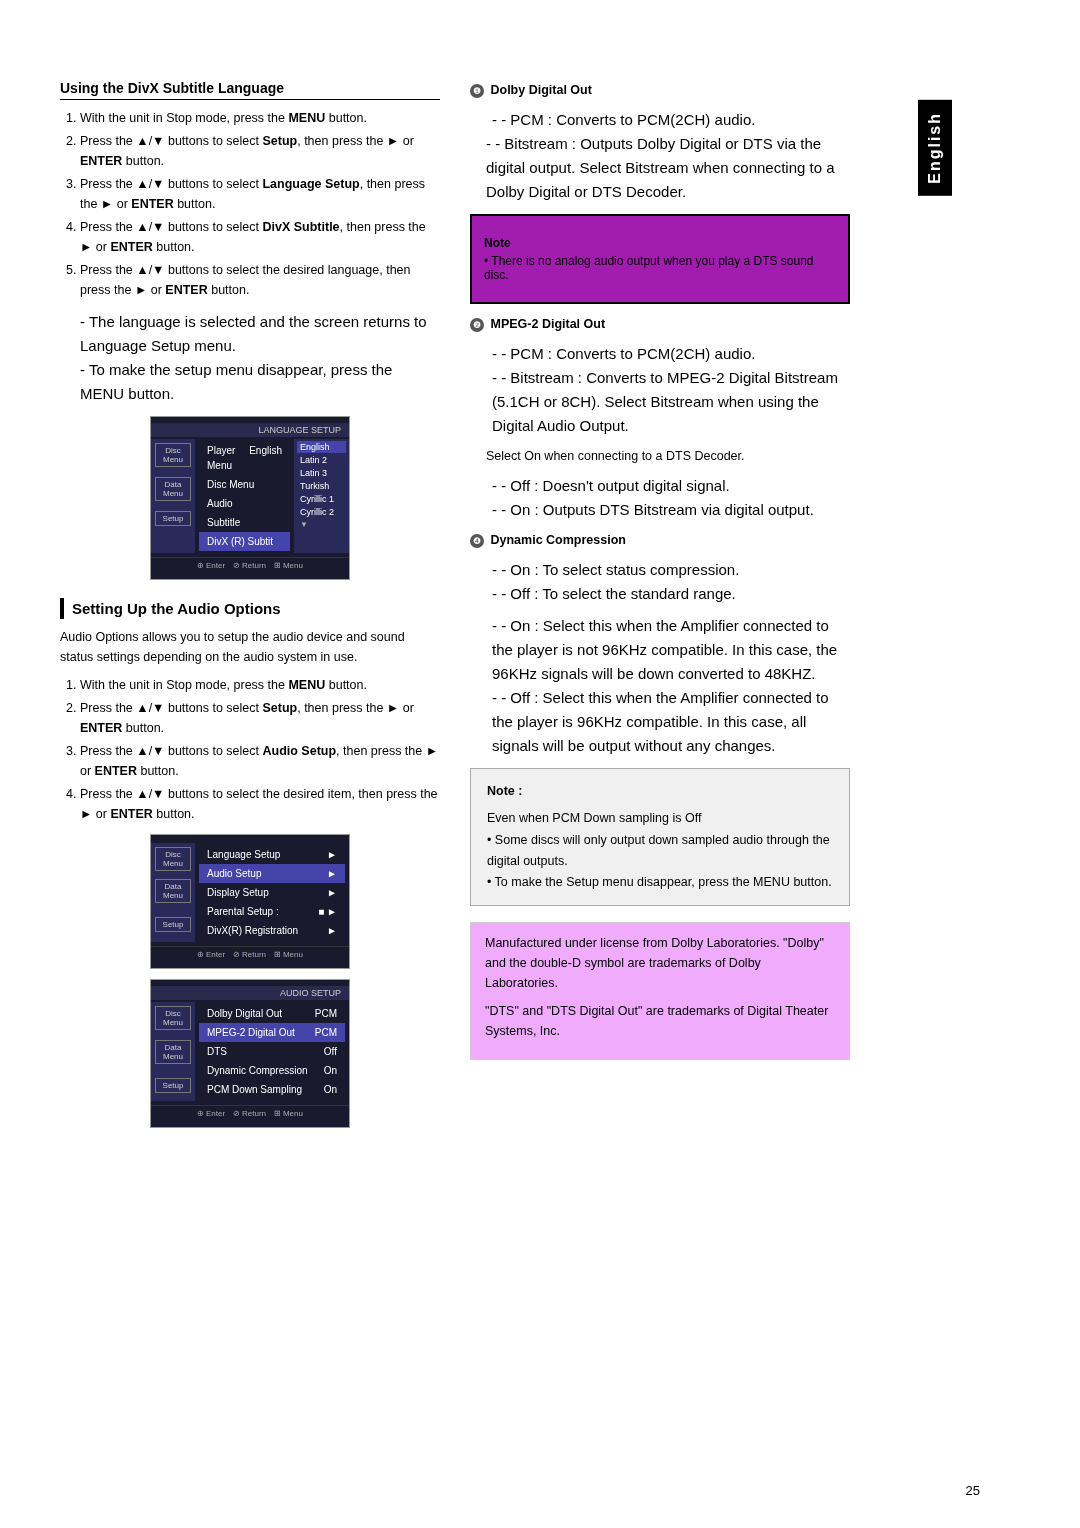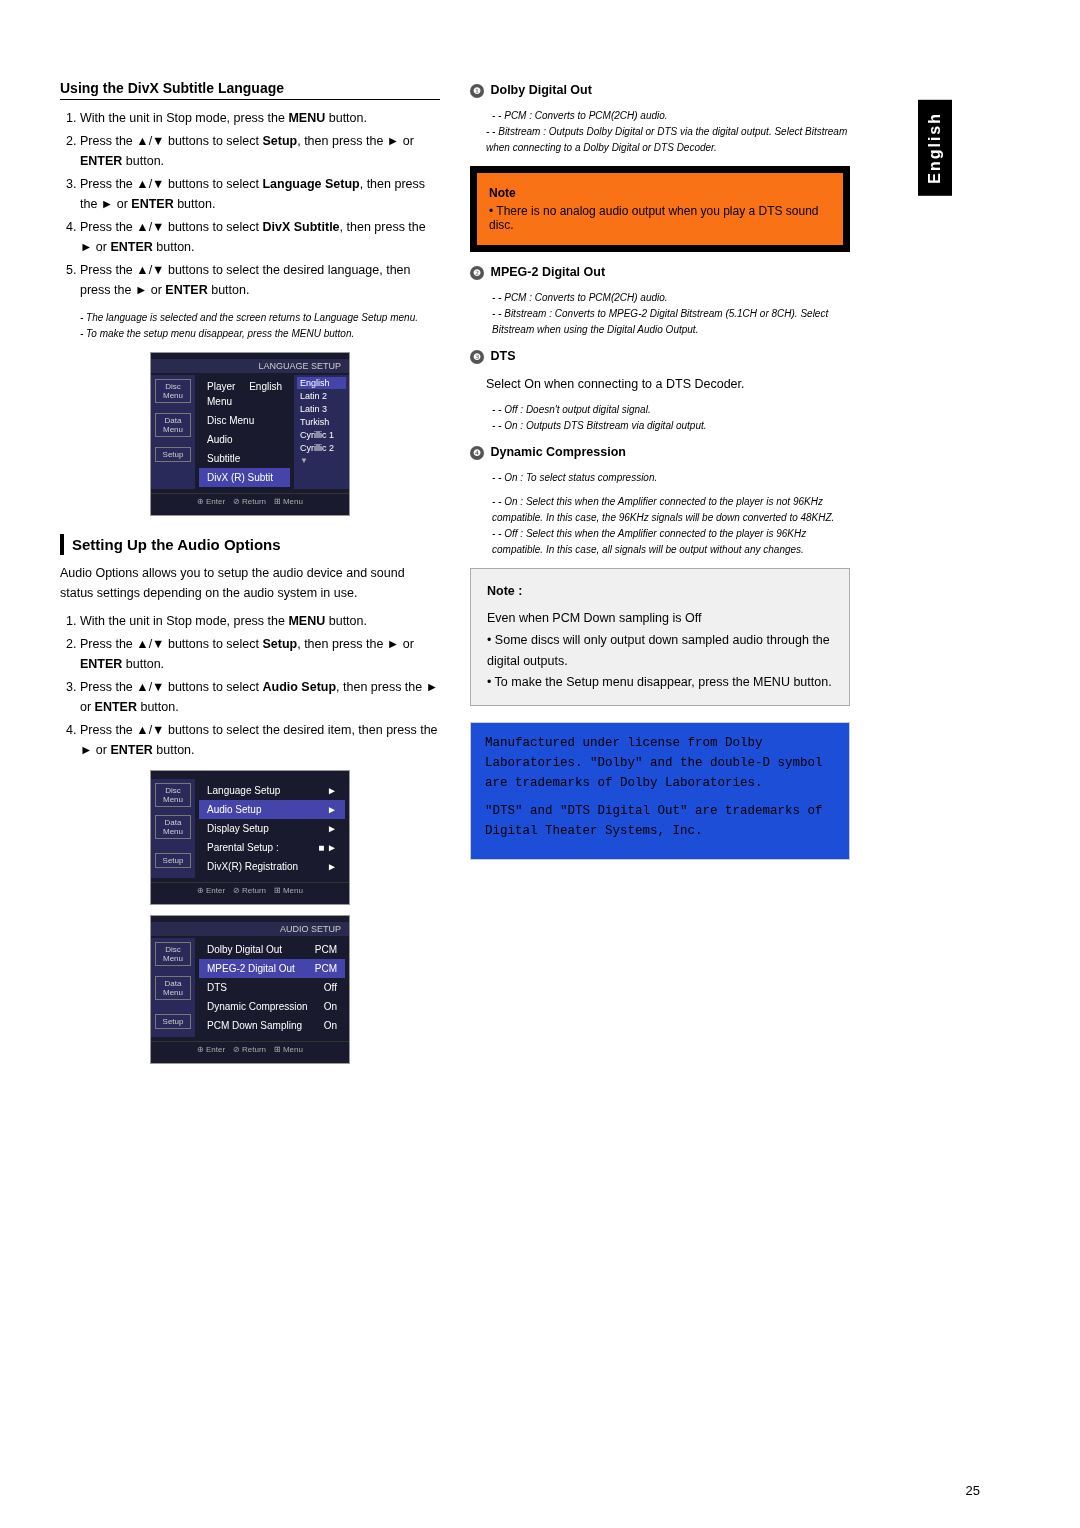--- a/index.html
+++ b/index.html
@@ -78,33 +78,32 @@
     ol li {
       font-size: 12.5px;
       line-height: 1.6;
       margin-bottom: 3px;
     }
     ul {
       padding-left: 14px;
       margin-bottom: 6px;
     }
     ul li {
-      font-size: 10px;
+      font-size: 15px;
       line-height: 1.6;
       list-style: none;
       padding-left: 6px;
-      font-style: italic;
     }
     ul li::before {
       content: "- ";
     }
     .note-box {
-      border: 7px solid #000000;
-      background: #f97316;
-      padding: 13px 12px;
+      border: 2px solid #000000;
+      background: #a21caf;
+      padding: 20px 12px;
       margin: 10px 0;
       font-size: 12px;
     }
     .note-box .note-title {
       font-weight: bold;
       margin-bottom: 4px;
     }
     .note-box-large {
       border: 1px solid #aaa;
       background: #f0f0f0;
@@ -112,26 +111,25 @@
       margin: 10px 0;
       font-size: 12.5px;
       line-height: 1.7;
     }
     .note-box-large .note-title {
       font-weight: bold;
       margin-bottom: 6px;
     }
     .right-note-box {
       border: 1px solid #ccc;
-      background: #1d4ed8;
+      background: #f0abfc;
       padding: 10px 14px;
       margin: 16px 0;
       font-size: 12.5px;
       line-height: 1.7;
-      font-family: Liberation Mono, monospace;
     }
     .menu-screenshot {
       border: 1px solid #999;
       background: #1a1a2e;
       color: #fff;
       font-size: 10px;
       padding: 6px 0;
       margin: 10px auto;
       width: 200px;
     }
@@ -369,32 +367,32 @@
 
         <div style="margin-bottom:8px;">
           <p><span class="bullet-circle">❷</span> <strong>MPEG-2 Digital Out</strong></p>
           <ul style="list-style:none; padding-left:16px;">
             <li>- PCM : Converts to PCM(2CH) audio.</li>
             <li>- Bitstream : Converts to MPEG-2 Digital Bitstream (5.1CH or 8CH). Select Bitstream when using the Digital Audio Output.</li>
           </ul>
         </div>
 
         <div style="margin-bottom:8px;">
-          <p><span class="bullet-circle">❸</span> <strong>DTS</strong></p>
           <p style="padding-left:16px;">Select On when connecting to a DTS Decoder.</p>
           <ul style="list-style:none; padding-left:16px;">
             <li>- Off : Doesn't output digital signal.</li>
             <li>- On : Outputs DTS Bitstream via digital output.</li>
           </ul>
         </div>
 
         <div style="margin-bottom:8px;">
           <p><span class="bullet-circle">❹</span> <strong>Dynamic Compression</strong></p>
           <ul style="list-style:none; padding-left:16px;">
             <li>- On : To select status compression.</li>
+            <li>- Off : To select the standard range.</li>
           </ul>
         </div>
 
         <div style="margin-bottom:8px;">
           <ul style="list-style:none; padding-left:16px;">
             <li>- On : Select this when the Amplifier connected to the player is not 96KHz compatible. In this case, the 96KHz signals will be down converted to 48KHZ.</li>
             <li>- Off : Select this when the Amplifier connected to the player is 96KHz compatible. In this case, all signals will be output without any changes.</li>
           </ul>
         </div>
 

